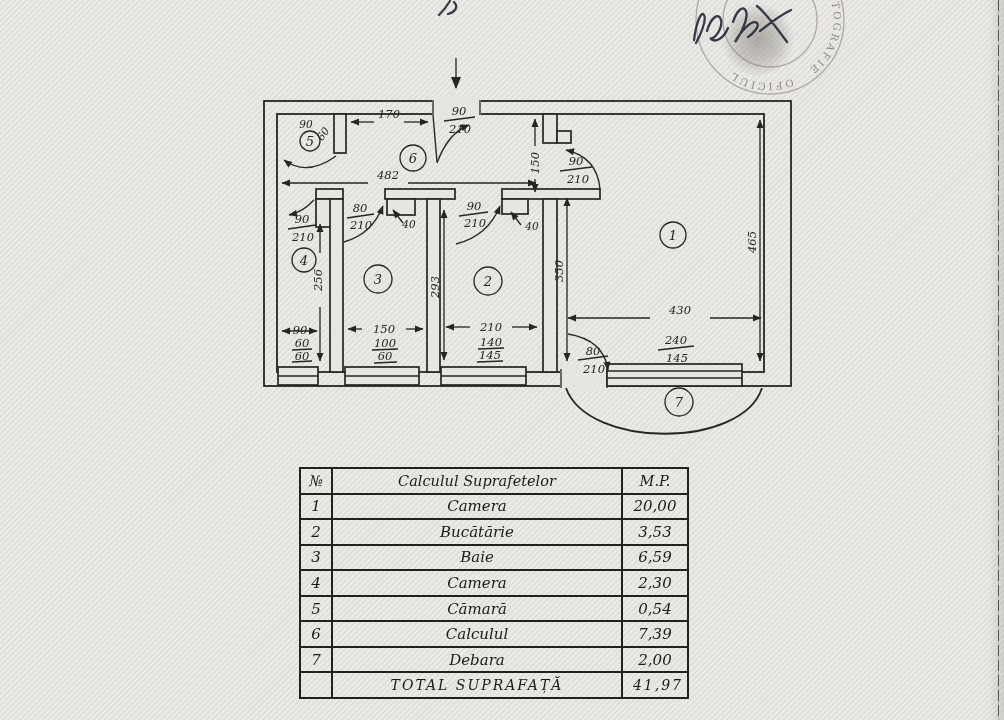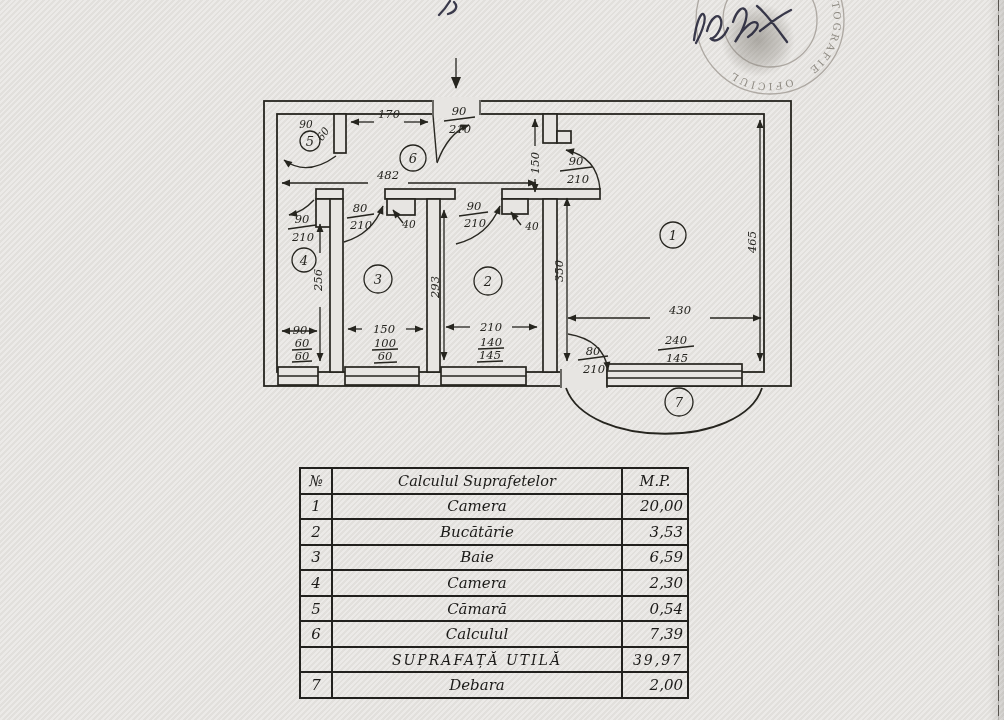--- a/index.html
+++ b/index.html
@@ -28,21 +28,21 @@
   .sig{fill:none;stroke:#26263a;stroke-width:2.3;stroke-linecap:round;opacity:.9;}
 
   
   .area-table{position:absolute;left:299px;top:467px;width:372px;height:232px;
     border:2.5px solid #1d1c1a;border-collapse:collapse;table-layout:fixed;
     color:#1b1a18;}
   .area-table td{border:2px solid #22211e;font-style:italic;font-size:15px;
     padding:0 4px;height:21px;overflow:hidden;white-space:nowrap;}
   .col-num{width:22px;text-align:center;}
   .col-name{width:280px;text-align:center;}
-  .col-val{width:56px;text-align:right;}
+  .col-val{width:56px;text-align:center;}
   .hdr td{font-size:14.5px;}
   .sumrow td{letter-spacing:2px;text-align:center;font-size:14px;}
   .sumrow td.col-val{text-align:right;}
 </style>
 </head>
 <body>
 
 <div class="edge-shade"></div>
 <div class="edge-line"></div>
 
@@ -267,24 +267,24 @@
   <tr>
     <td class="col-num"><span>5</span></td>
     <td class="col-name"><span>Cămară</span></td>
     <td class="col-val"><span>0,54</span></td>
   </tr>
   <tr>
     <td class="col-num"><span>6</span></td>
     <td class="col-name"><span>Calculul</span></td>
     <td class="col-val"><span>7,39</span></td>
   </tr>
-  <tr class="sumrow">
-    <td class="col-num"><span></span></td>
-    <td class="col-name"><span>SUPRAFAȚĂ UTILĂ</span></td>
-    <td class="col-val"><span>39,97</span></td>
-  </tr>
   <tr>
     <td class="col-num"><span>7</span></td>
     <td class="col-name"><span>Debara</span></td>
     <td class="col-val"><span>2,00</span></td>
   </tr>
+  <tr class="sumrow">
+    <td class="col-num"><span></span></td>
+    <td class="col-name"><span>TOTAL SUPRAFAȚĂ</span></td>
+    <td class="col-val"><span>41,97</span></td>
+  </tr>
 </tbody>
   </table>
 
 </body></html>

